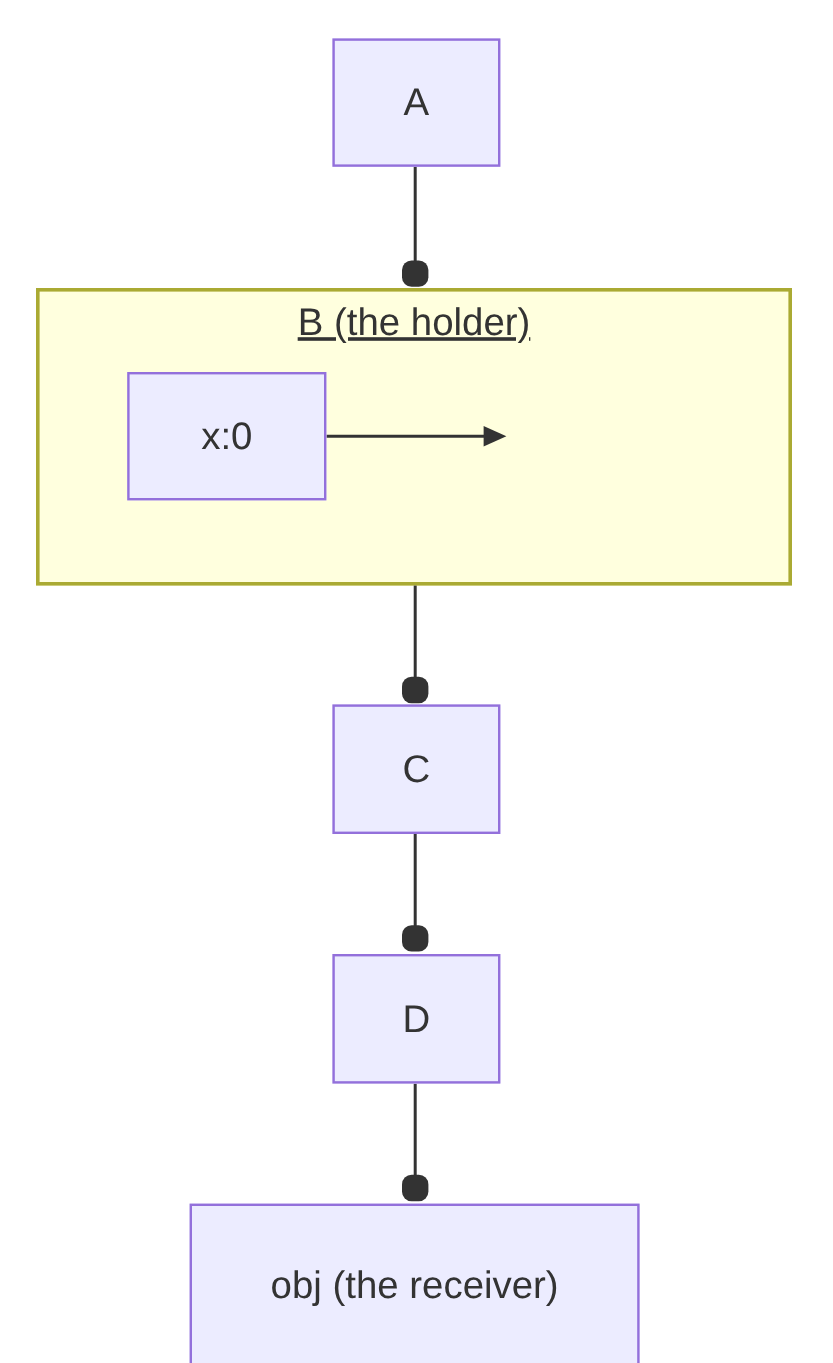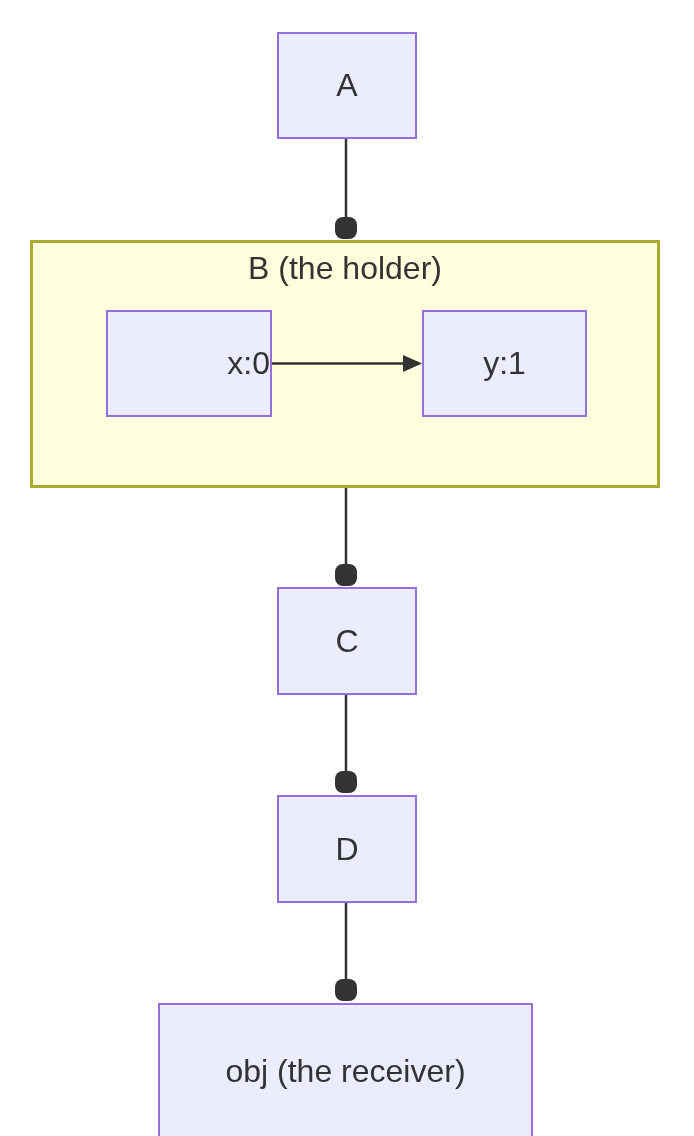--- a/index.html
+++ b/index.html
@@ -45,24 +45,25 @@
     z-index: 0;
   }
   .subgraph-title {
     position: absolute;
     top: 7px;
     left: 0;
     width: 100%;
     text-align: center;
     font-size: 32px;
     color: #333333;
+    text-decoration: underline;
   }
   
   .node-a   { left: 277px; top: 32px;   width: 140px; height: 107px; }
-  .node-x0  { left: 106px; top: 310px;  width: 166px; height: 107px; z-index: 2; justify-content: flex-end; }
+  .node-x0  { left: 106px; top: 310px;  width: 166px; height: 107px; z-index: 2; }
   .node-y1  { left: 422px; top: 310px;  width: 165px; height: 107px; z-index: 2; }
   .node-c   { left: 277px; top: 587px;  width: 140px; height: 108px; }
   .node-d   { left: 277px; top: 795px;  width: 140px; height: 108px; }
   .node-obj { left: 158px; top: 1003px; width: 375px; height: 137px; }
   .subgraph-b { left: 30px; top: 240px; width: 630px; height: 248px; }
 </style>
 </head>
 <body>
 
 <div class="canvas">
@@ -90,23 +91,20 @@
   </svg>
 
   <div class="node node-a">
     <span>A</span>
   </div>
 
   <div class="node node-x0">
     <span>x:0</span>
   </div>
 
-  <div class="node node-y1">
-    <span>y:1</span>
-  </div>
 
   <div class="node node-c">
     <span>C</span>
   </div>
 
   <div class="node node-d">
     <span>D</span>
   </div>
 
   <div class="node node-obj">

